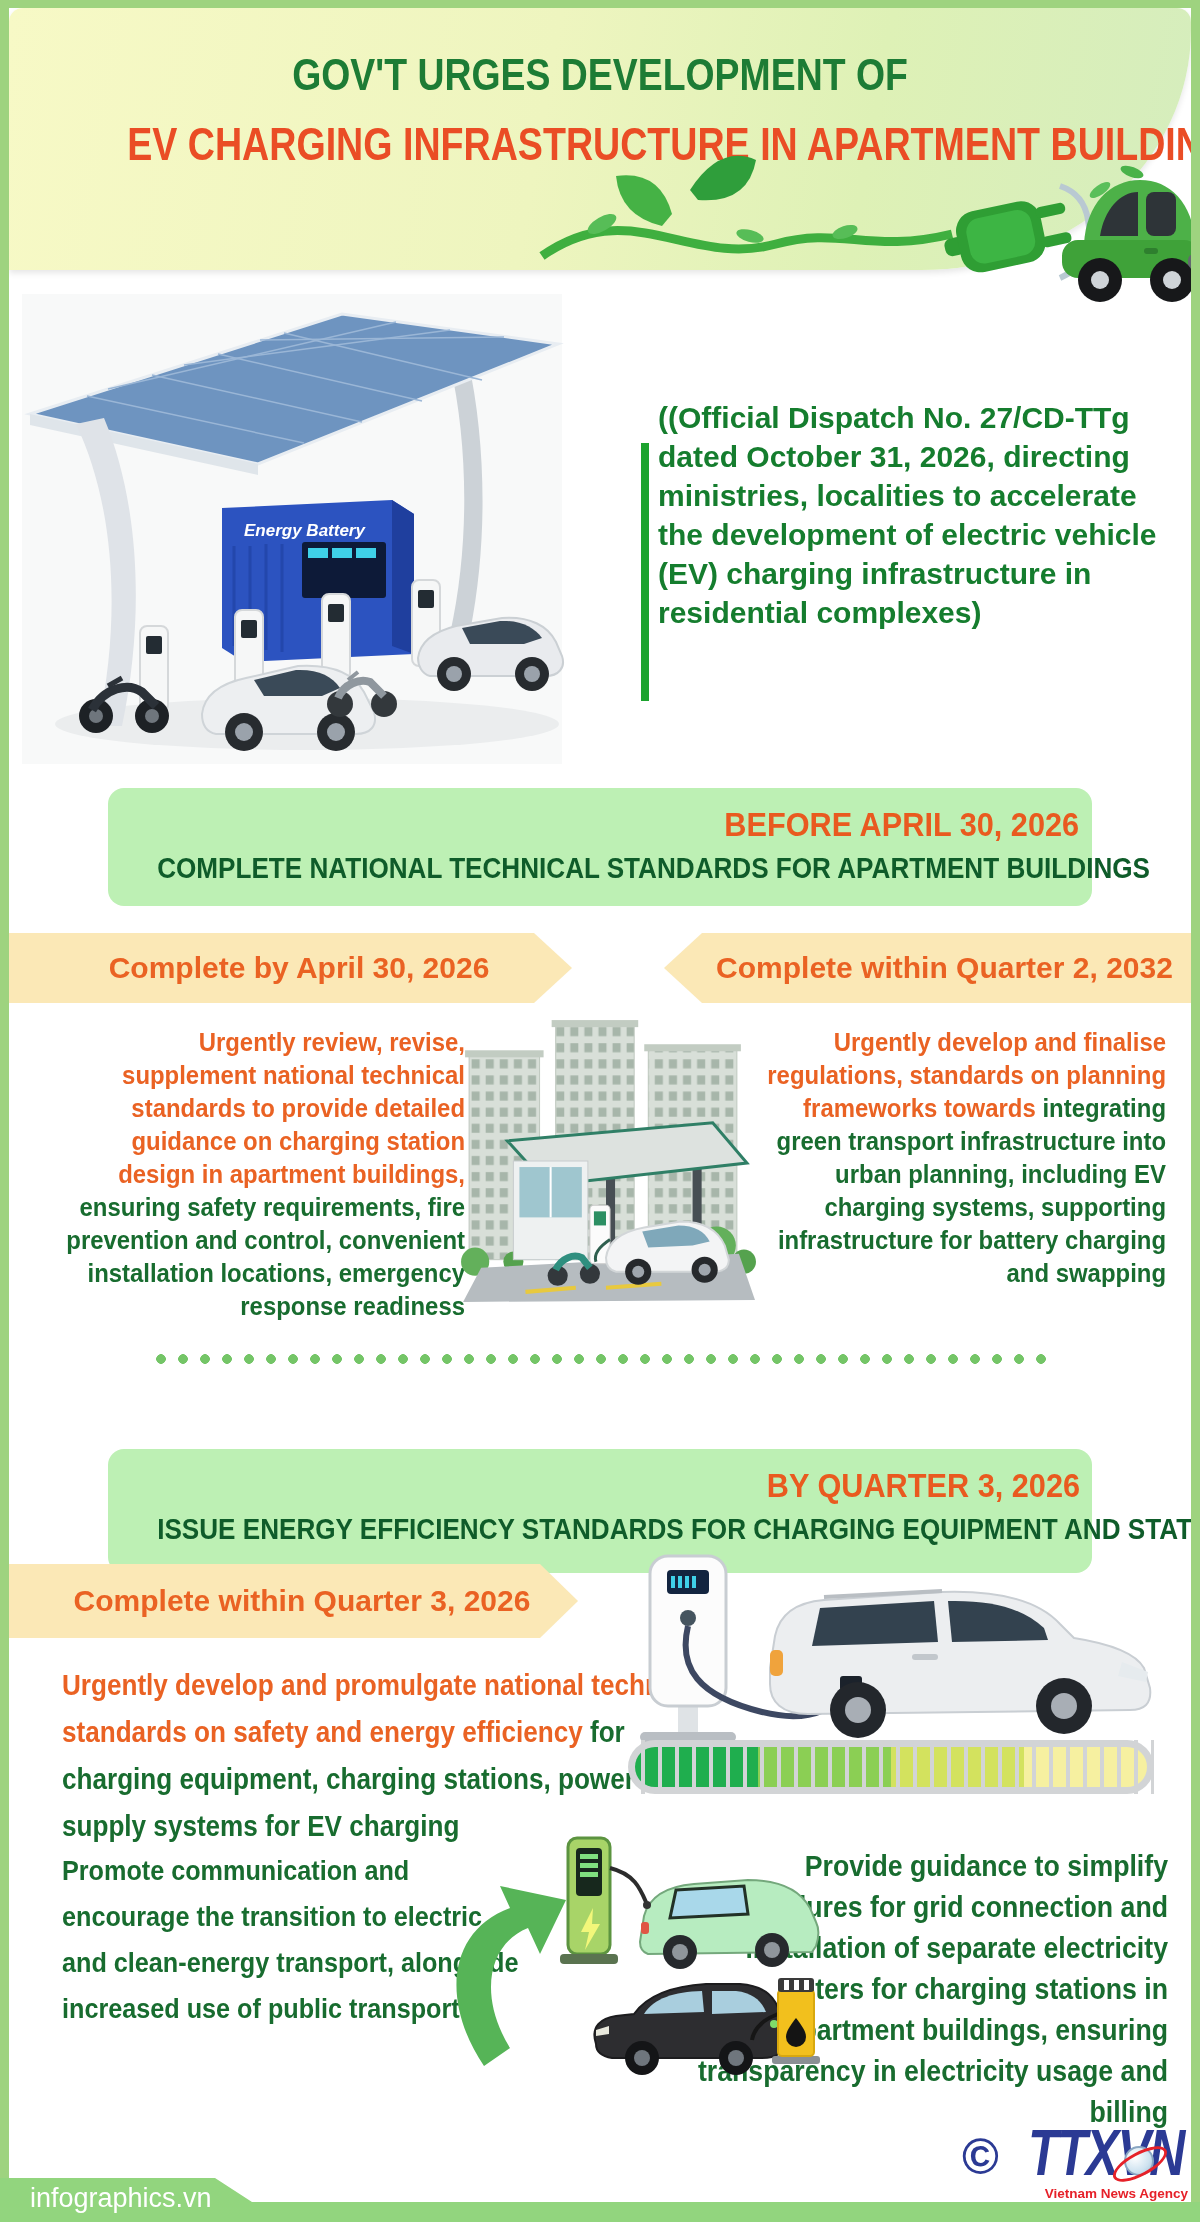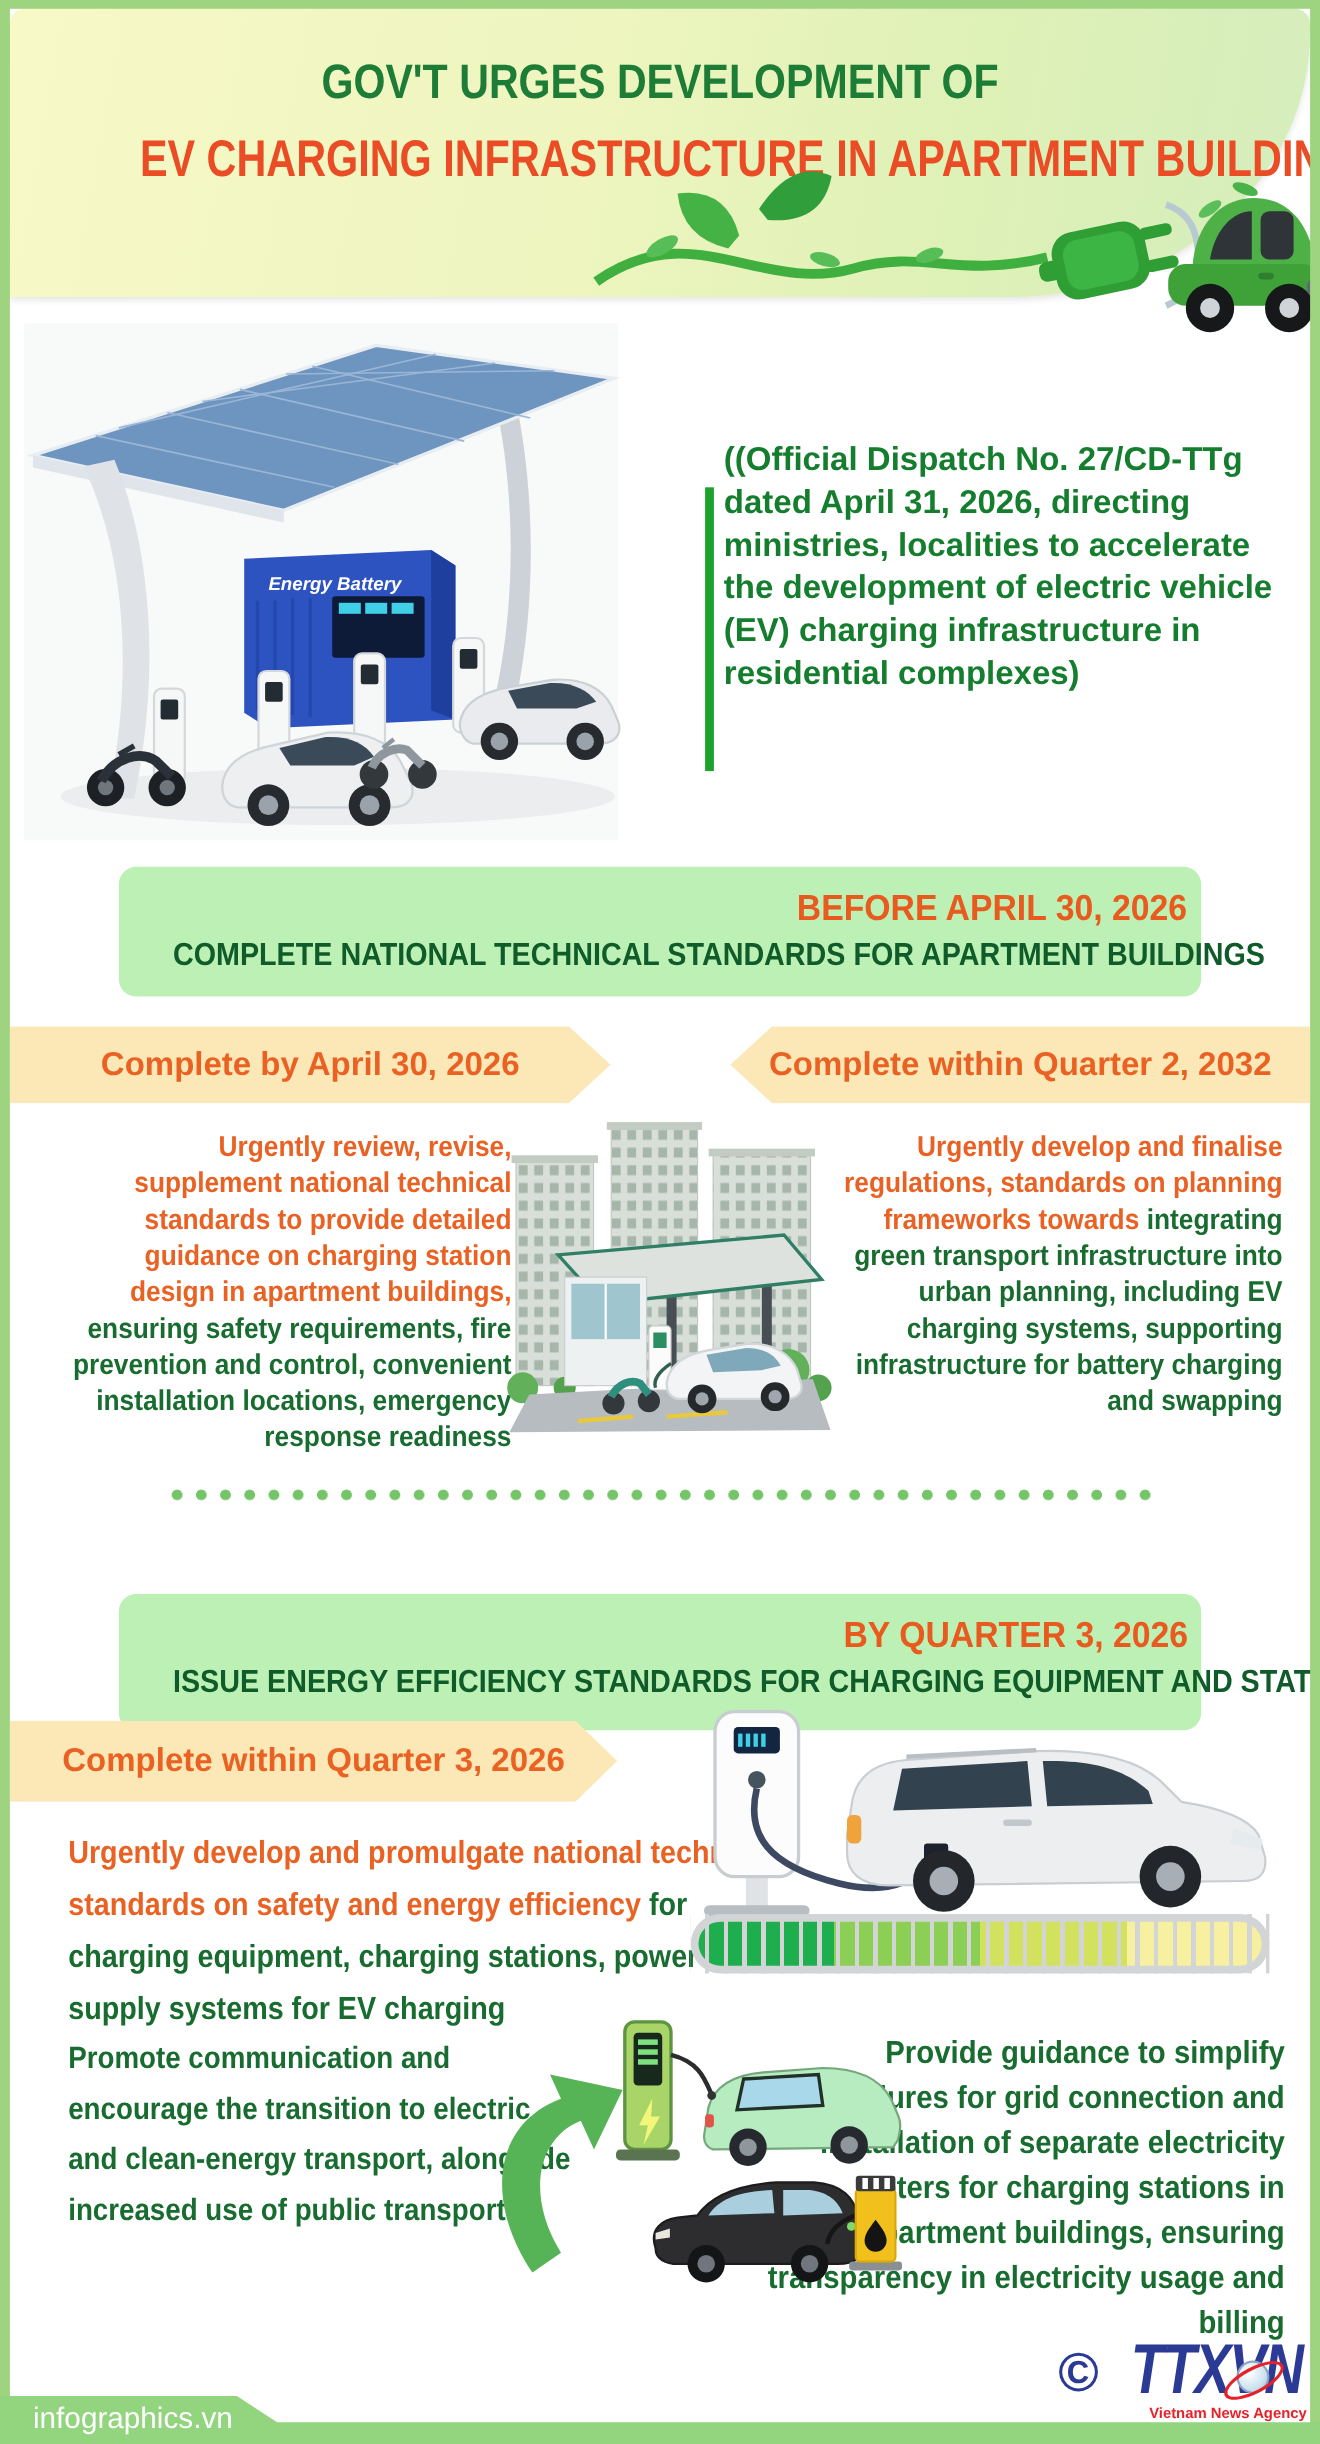--- a/index.html
+++ b/index.html
@@ -28,21 +28,21 @@
   .milestone{position:absolute;left:108px;width:984px;background:#bdf0b4;border-radius:16px;text-align:right;}
   .m1{top:788px;height:118px;}
   .m2{top:1449px;height:124px;}
   .milestone .ttl{display:inline-block;margin-top:18px;font-size:33px;font-weight:bold;color:#e95a1f;
     white-space:nowrap;transform:scaleX(.93);}
   .milestone .sub{display:block;margin-top:8px;font-size:29px;font-weight:bold;color:#0f5c2a;
     white-space:nowrap;transform:scaleX(.90);}
 
   
   .arrow-banner{position:absolute;background:#fbe8b6;font-size:30px;font-weight:bold;color:#ea6223;
-    text-align:center;filter:drop-shadow(3px 5px 2px rgba(130,115,60,.40));}
+    text-align:center;filter:drop-shadow(3px 5px 2px rgba(130,115,60,.40));padding-left:17px;}
   .ab1{left:9px;top:933px;width:546px;height:70px;line-height:70px;
     clip-path:polygon(0 0,calc(100% - 38px) 0,100% 50%,calc(100% - 38px) 100%,0 100%);}
   .ab2{left:664px;top:933px;width:527px;height:70px;line-height:70px;
     clip-path:polygon(38px 0,100% 0,100% 100%,38px 100%,0 50%);}
   .ab3{left:9px;top:1564px;width:552px;height:74px;line-height:74px;
     clip-path:polygon(0 0,calc(100% - 38px) 0,100% 50%,calc(100% - 38px) 100%,0 100%);}
 
   
   .para{position:absolute;font-weight:bold;}
   .hl{color:#ea6223;}
@@ -217,21 +217,21 @@
     </g>
     <g transform="translate(318,374)">
       <circle cx="0" cy="36" r="13" fill="#33383c"></circle>
         <circle cx="44" cy="36" r="13" fill="#33383c"></circle>
       <path d="M-2,30 C4,16 20,10 30,14 L44,28" stroke="#8f979e" stroke-width="8" fill="none"></path>
       <path d="M8,12 L18,4" stroke="#8f979e" stroke-width="4"></path>
     </g>
   </svg>
 
   <div class="dispatch-bar"></div>
-  <div class="dispatch">((Official Dispatch No. 27/CD-TTg dated April 31, 2026, directing ministries, localities to accelerate the development of electric vehicle (EV) charging infrastructure in residential complexes)</div>
+  <div class="dispatch">((Official Dispatch No. 27/CD-TTg dated October 31, 2026, directing ministries, localities to accelerate the development of electric vehicle (EV) charging infrastructure in residential complexes)</div>
 
   <div class="milestone m1">
     <span class="ttl">BEFORE APRIL 30, 2026</span>
     <span class="sub">COMPLETE NATIONAL TECHNICAL STANDARDS FOR APARTMENT BUILDINGS</span>
   </div>
 
   <div class="arrow-banner ab1">Complete by April 30, 2026</div>
   <div class="arrow-banner ab2">Complete within Quarter 2, 2032</div>
 
   <div class="para p1">

